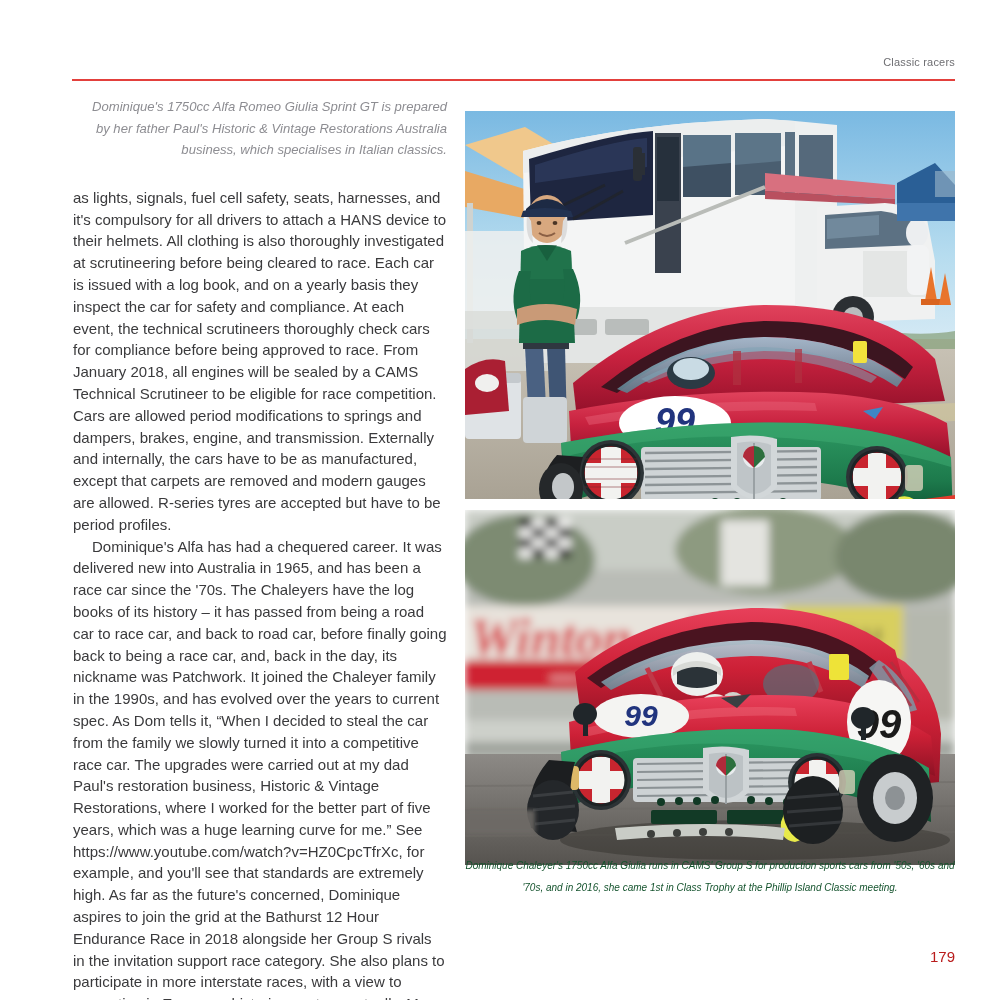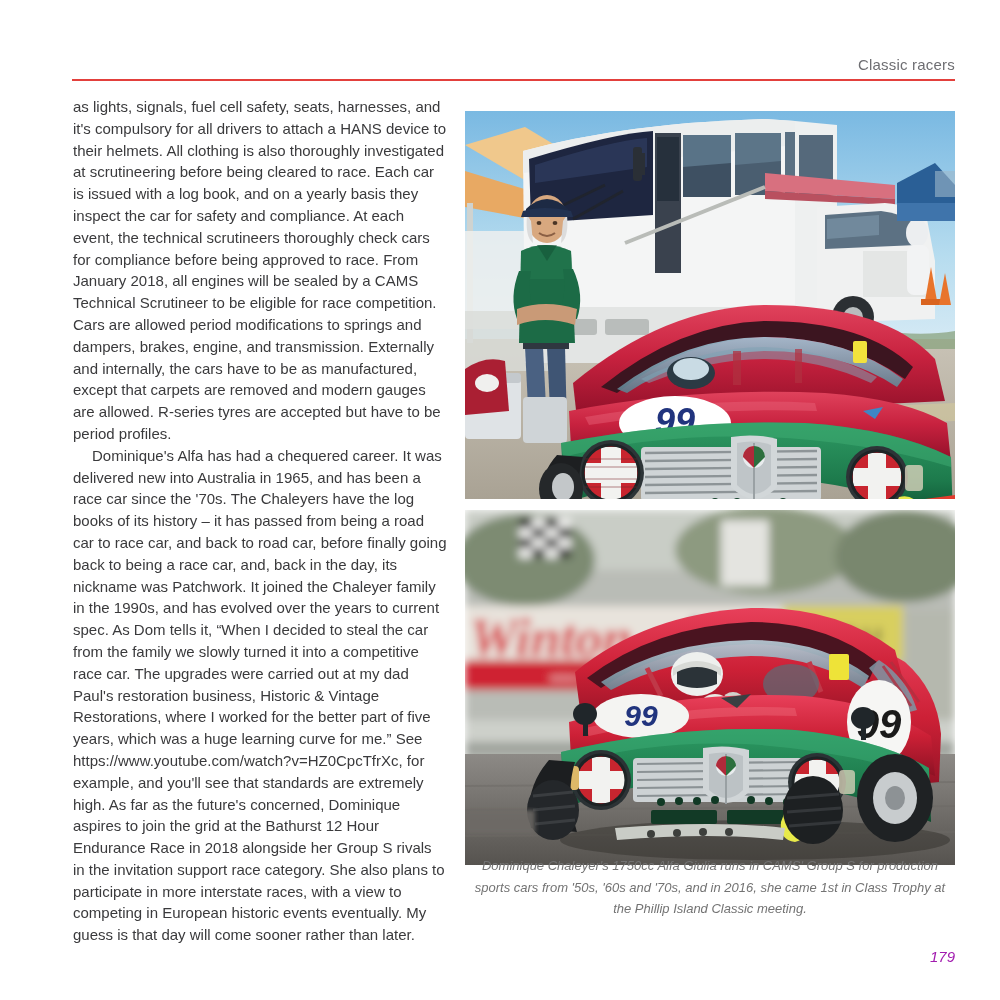--- a/index.html
+++ b/index.html
@@ -13,21 +13,21 @@
     position: relative;
     font-family: "Liberation Sans", sans-serif;
     overflow: hidden;
   }
 
   
   .running-head {
     position: absolute;
     top: 56px;
     right: 45px;
-    font-size: 15px;
+    font-size: 11px;
     color: #6e6e72;
     letter-spacing: 0.2px;
   }
   .head-rule {
     position: absolute;
     left: 72px;
     right: 45px;
     top: 79px;
     height: 2px;
     background: #e3403c;
@@ -79,43 +79,43 @@
     height: 355px;
   }
 
   .photo-caption-bottom {
     position: absolute;
     left: 465px;
     top: 855px;
     width: 490px;
     text-align: center;
     font-style: italic;
-    font-size: 13px;
+    font-size: 10px;
     line-height: 21.6px;
-    color: #737373;
+    color: #14532d;
   }
 
   .page-number {
     position: absolute;
     right: 45px;
     bottom: 35px;
     font-size: 15px;
-    color: #a21caf;
-    font-style: italic;
+    color: #b91c1c;
   }
 
   .photo svg { display: block; }
 </style>
 </head>
 <body>
 
 <div class="running-head">Classic racers</div>
 <div class="head-rule"></div>
 
 <div class="text-column">
+  <p class="photo-caption-top">Dominique's 1750cc Alfa Romeo Giulia Sprint GT is prepared by her father Paul's Historic &amp; Vintage Restorations Australia business, which specialises in Italian classics.</p>
   <div class="body-copy">
     <p>as lights, signals, fuel cell safety, seats, harnesses, and it's compulsory for all drivers to attach a HANS device to their helmets. All clothing is also thoroughly investigated at scrutineering before being cleared to race. Each car is issued with a log book, and on a yearly basis they inspect the car for safety and compliance. At each event, the technical scrutineers thoroughly check cars for compliance before being approved to race. From January 2018, all engines will be sealed by a CAMS Technical Scrutineer to be eligible for race competition. Cars are allowed period modifications to springs and dampers, brakes, engine, and transmission. Externally and internally, the cars have to be as manufactured, except that carpets are removed and modern gauges are allowed. R-series tyres are accepted but have to be period profiles.</p>
     <p class="indented">Dominique's Alfa has had a chequered career. It was delivered new into Australia in 1965, and has been a race car since the '70s. The Chaleyers have the log books of its history – it has passed from being a road car to race car, and back to road car, before finally going back to being a race car, and, back in the day, its nickname was Patchwork. It joined the Chaleyer family in the 1990s, and has evolved over the years to current spec. As Dom tells it, “When I decided to steal the car from the family we slowly turned it into a competitive race car. The upgrades were carried out at my dad Paul's restoration business, Historic &amp; Vintage Restorations, where I worked for the better part of five years, which was a huge learning curve for me.” See https://www.youtube.com/watch?v=HZ0CpcTfrXc, for example, and you'll see that standards are extremely high. As far as the future's concerned, Dominique aspires to join the grid at the Bathurst 12 Hour Endurance Race in 2018 alongside her Group S rivals in the invitation support race category. She also plans to participate in more interstate races, with a view to competing in European historic events eventually. My guess is that day will come sooner rather than later.</p>
   </div>
 </div>
 
 <div class="photo" id="photo-top">
   <svg width="490" height="388" viewBox="0 0 490 388">
     <defs>
       <linearGradient id="skyGrad" x1="0" y1="0" x2="0" y2="1">

